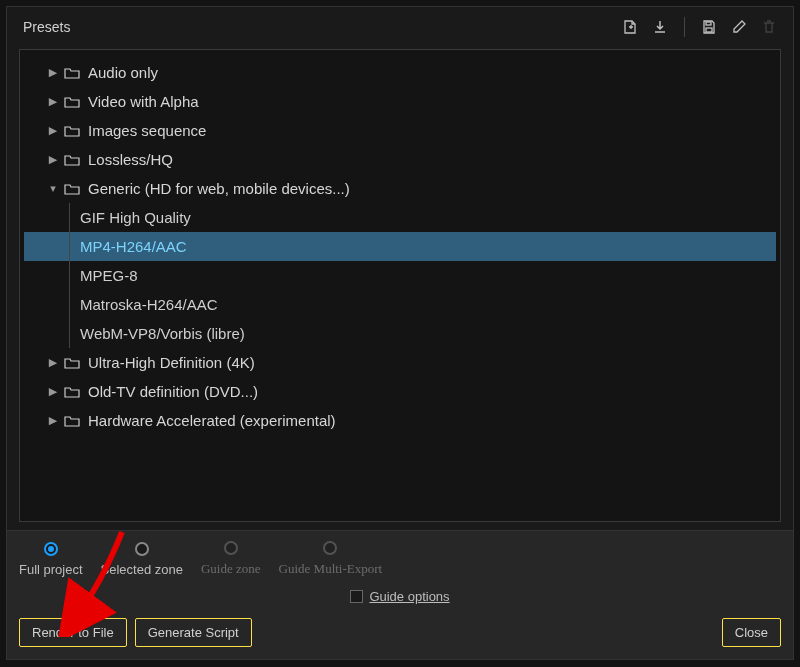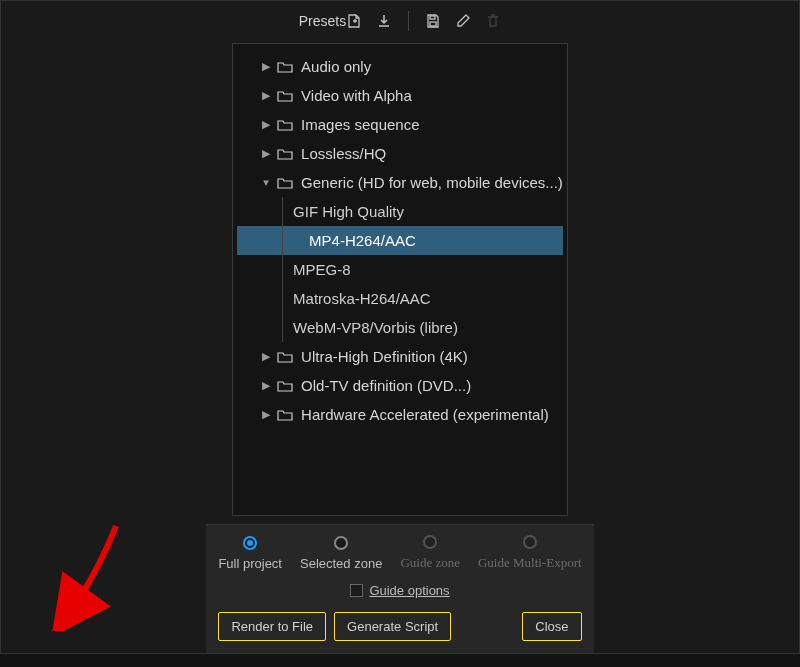--- a/index.html
+++ b/index.html
@@ -9,25 +9,25 @@
       font-size: 14px;
       color: #c8c8c8;
       width: 800px;
       height: 667px;
       overflow: hidden;
       position: relative;
     }
     .panel {
       background: #1a1a1a;
       border: 1px solid #333;
+      margin: 6px;
       height: 654px;
       position: relative;
       display: flex;
       flex-direction: column;
-      align-items: center;
     }
     .header {
       display: flex;
       align-items: center;
       justify-content: space-between;
       padding: 10px 16px 8px 16px;
       color: #d0d0d0;
     }
     .header-title { font-size: 14px; }
     .header-icons {
@@ -88,22 +88,21 @@
     .tree-row .tree-line {
       border-left: 1px solid #444;
       height: 29px;
       display: inline-block;
       margin-left: 5px;
       margin-right: 10px;
     }
     .tree-row.child { padding-left: 40px; color: #cfcfcf; }
     .tree-row.selected {
       background: #2f5f7c;
-      color: #ffffff;
-      gap: 16px;
+      color: #7dd3fc;
     }
     .tree-row .label { white-space: nowrap; }
 
     .footer {
       background: #272727;
       padding: 10px 12px 12px 12px;
       border-top: 1px solid #333;
     }
     .radio-row {
       display: flex;

